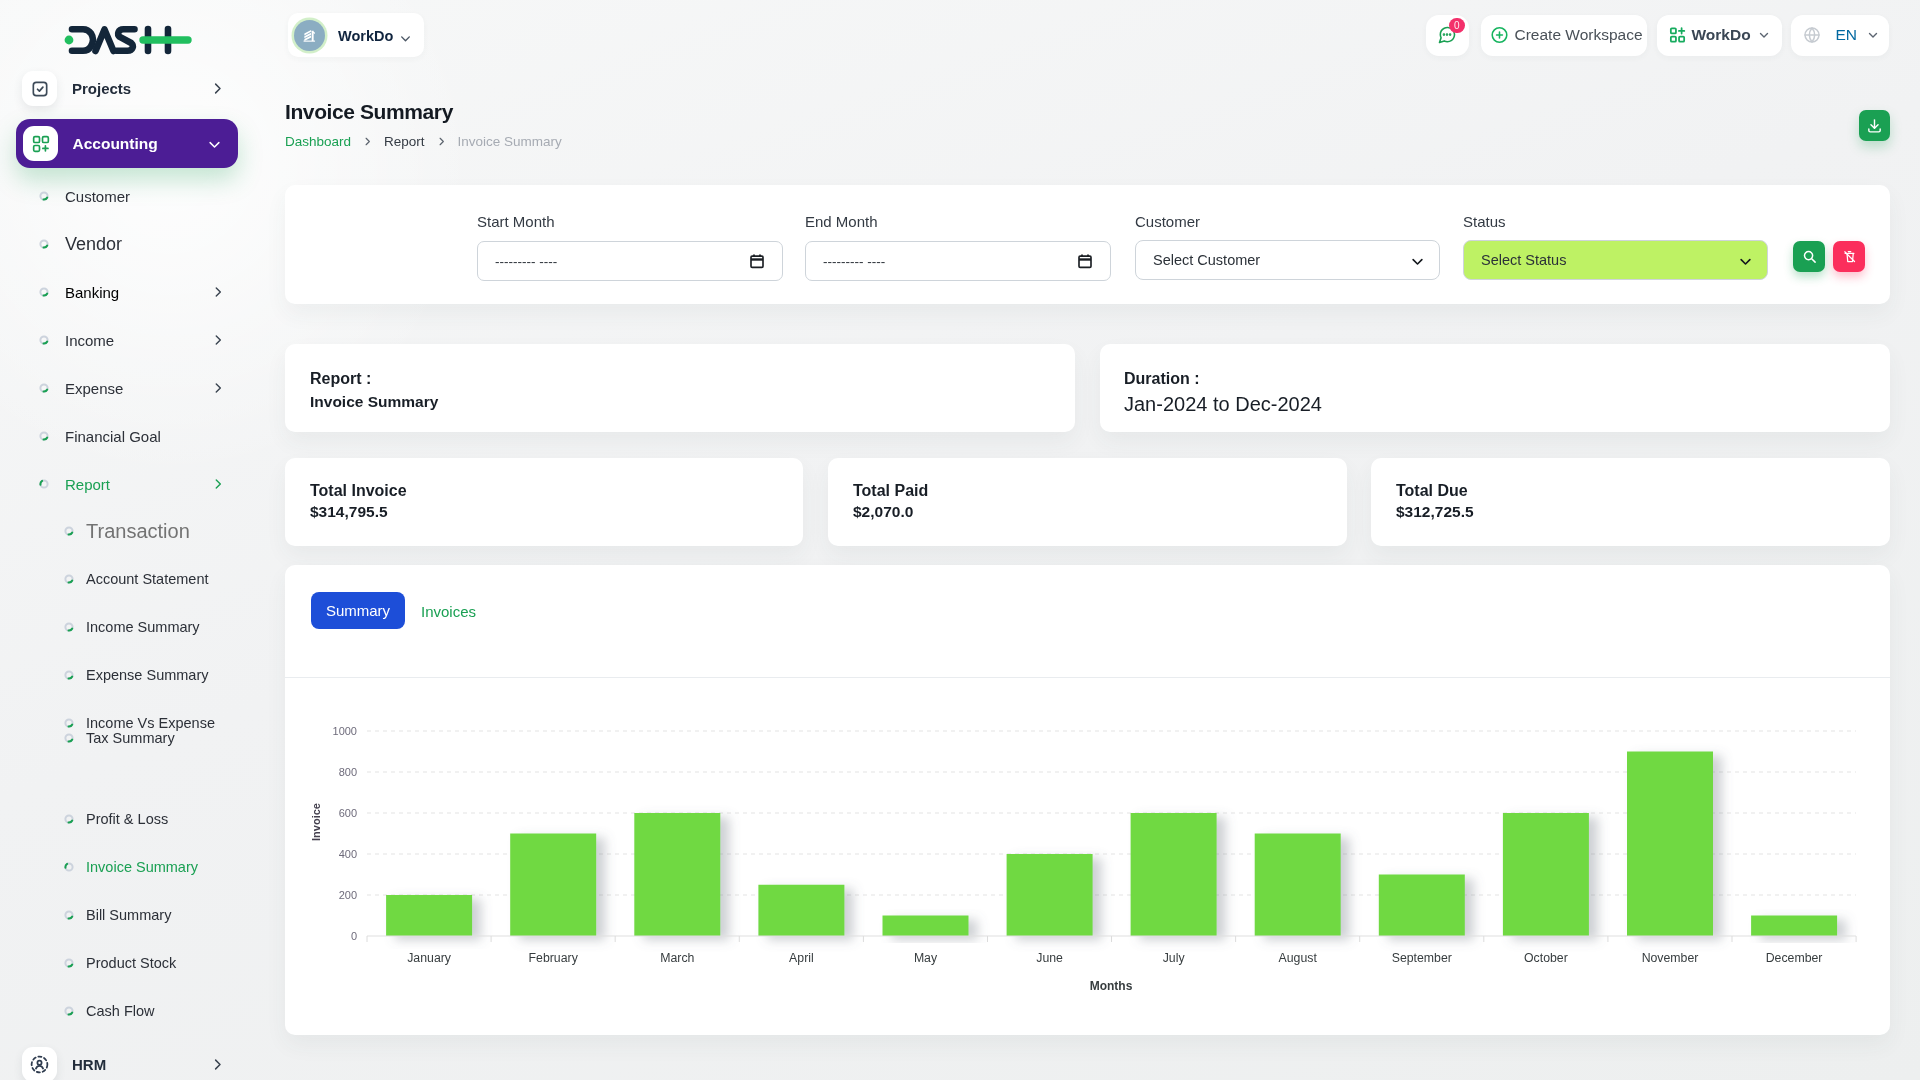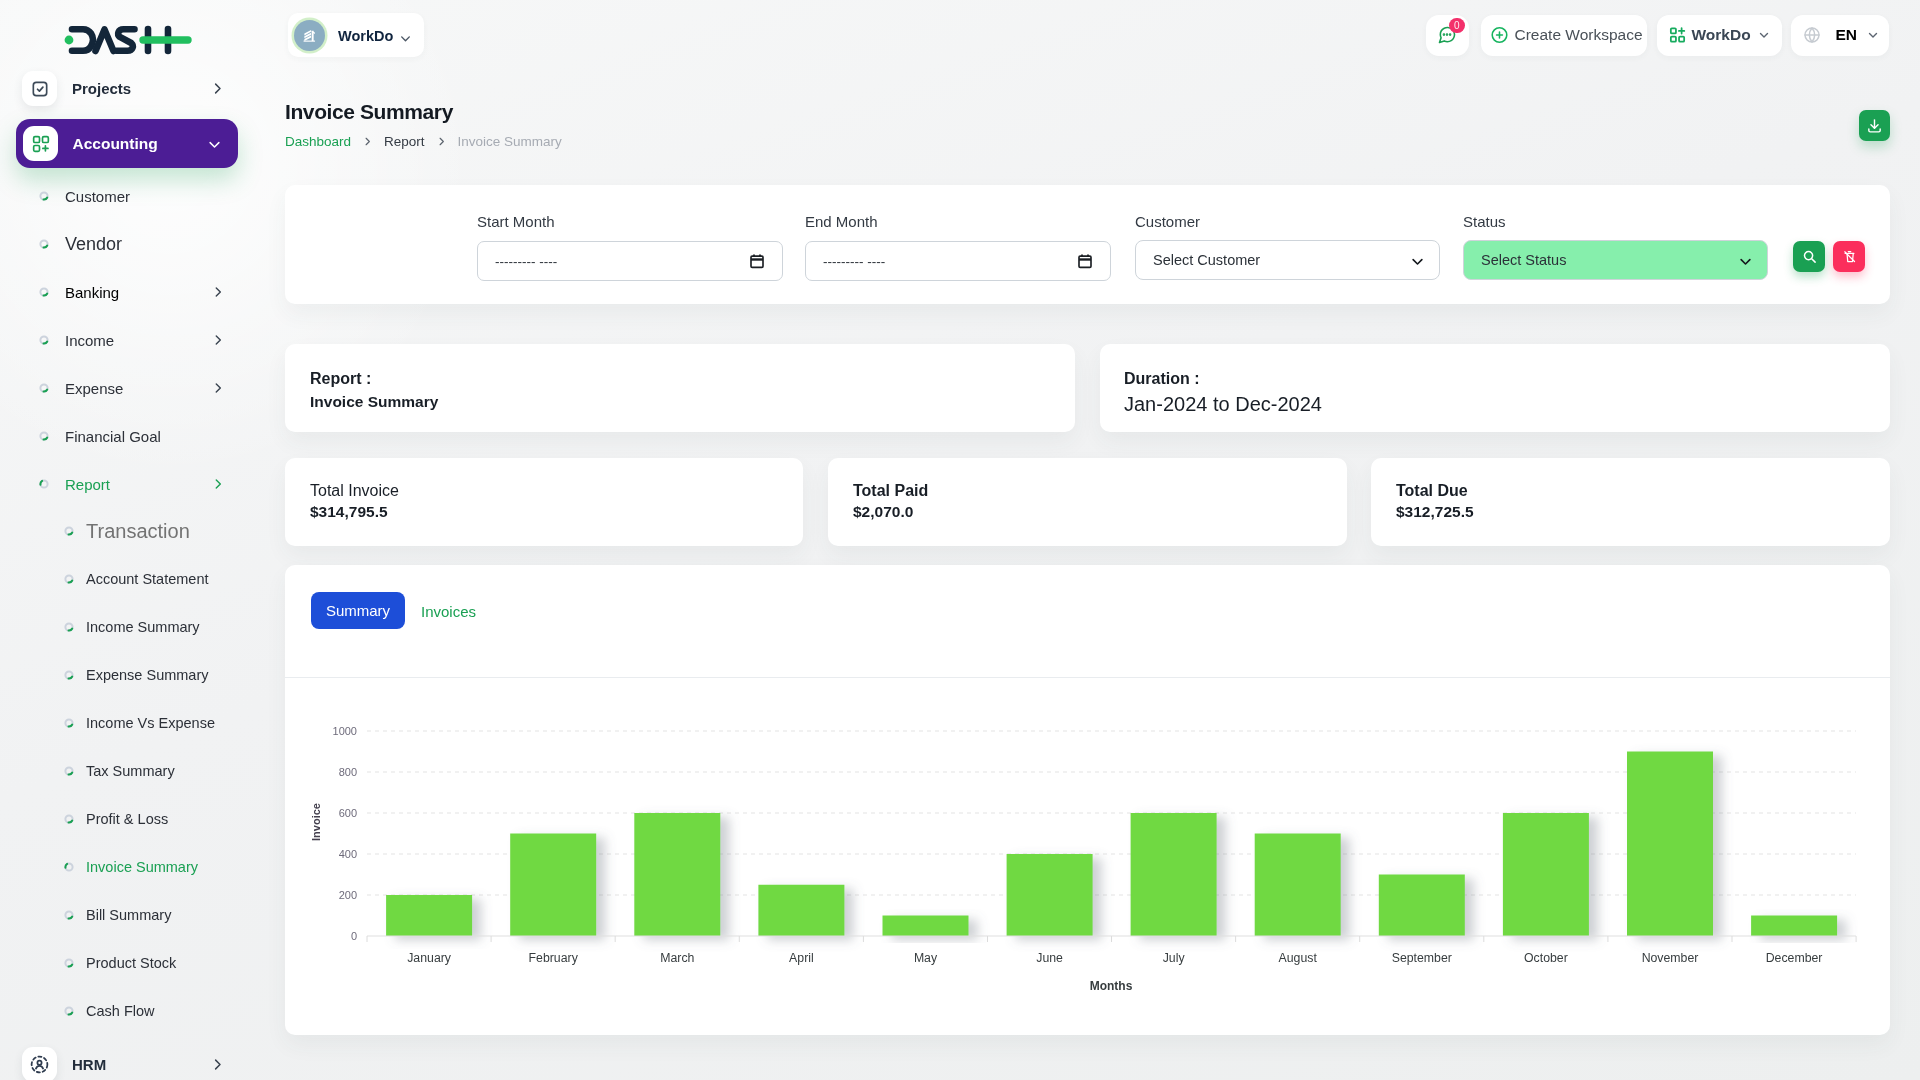--- a/index.html
+++ b/index.html
@@ -149,21 +149,21 @@
     </svg>
 <span style="position:absolute;left:86px;font-size:14.5px;color:#2c3038">Expense Summary</span>
 </div>
 <div class="mrow" style="top:699px">
 <svg width="10" height="10" viewBox="0 0 10 10" style="position:absolute;left:64px;top:50%;transform:translateY(-50%)">
       <circle cx="5" cy="5" r="3.6" fill="none" stroke="#ccd3dd" stroke-width="2"></circle>
       <circle cx="5" cy="5" r="3.6" fill="none" stroke="#1aa053" stroke-width="2" stroke-linecap="round" stroke-dasharray="4.4 18.2" stroke-dashoffset="-1.6"></circle>
     </svg>
 <span style="position:absolute;left:86px;font-size:14.5px;color:#2c3038">Income Vs Expense</span>
 </div>
-<div class="mrow" style="top:747px">
+<div class="mrow" style="top:714px">
 <svg width="10" height="10" viewBox="0 0 10 10" style="position:absolute;left:64px;top:50%;transform:translateY(-50%)">
       <circle cx="5" cy="5" r="3.6" fill="none" stroke="#ccd3dd" stroke-width="2"></circle>
       <circle cx="5" cy="5" r="3.6" fill="none" stroke="#1aa053" stroke-width="2" stroke-linecap="round" stroke-dasharray="4.4 18.2" stroke-dashoffset="-1.6"></circle>
     </svg>
 <span style="position:absolute;left:86px;font-size:14.5px;color:#2c3038">Tax Summary</span>
 </div>
 <div class="mrow" style="top:795px">
 <svg width="10" height="10" viewBox="0 0 10 10" style="position:absolute;left:64px;top:50%;transform:translateY(-50%)">
       <circle cx="5" cy="5" r="3.6" fill="none" stroke="#ccd3dd" stroke-width="2"></circle>
       <circle cx="5" cy="5" r="3.6" fill="none" stroke="#1aa053" stroke-width="2" stroke-linecap="round" stroke-dasharray="4.4 18.2" stroke-dashoffset="-1.6"></circle>
@@ -260,21 +260,21 @@
       <path d="M5 9l7 7 7-7"></path>
     </svg>
 </div>
 
 <div class="pill" style="left:1790.5px;top:14.5px;width:98px;height:41px;border-radius:12px">
   <svg class="abs" style="left:12.5px;top:50%;transform:translateY(-50%)" width="18" height="18" viewBox="0 0 24 24" fill="none" stroke="#c6cbd1" stroke-width="2" stroke-linecap="round">
       <circle cx="12" cy="12" r="9.3"></circle>
       <path d="M2.7 12h18.6"></path>
       <path d="M12 2.7a14 14 0 0 1 0 18.6a14 14 0 0 1 0-18.6z"></path>
     </svg>
-  <span class="abs" style="left:45px;font-size:15.5px;font-weight:700;color:#000000;top:50%;transform:translateY(-50%)">EN</span>
+  <span class="abs" style="left:45px;font-size:15.5px;font-weight:400;color:#0369a1;top:50%;transform:translateY(-50%)">EN</span>
   <svg class="abs" style="left:76px;top:50%;transform:translateY(-50%)" width="12" height="12" viewBox="0 0 24 24" fill="none" stroke="#5b6470" stroke-width="2.8" stroke-linecap="round" stroke-linejoin="round">
       <path d="M5 9l7 7 7-7"></path>
     </svg>
 </div>
 
 <div class="abs" style="left:285px;top:100px;font-size:21px;font-weight:700;letter-spacing:-0.4px;color:#141a22">Invoice Summary</div>
 <div class="abs flex" style="left:285px;top:133px;height:16px">
   <span style="font-size:13.5px;color:#1aa053">Dashboard</span>
   <svg style="margin:0 11px" width="11" height="11" viewBox="0 0 24 24" fill="none" stroke="#5c646e" stroke-width="2.6" stroke-linecap="round" stroke-linejoin="round">
       <path d="M9 5l7 7-7 7"></path>
@@ -315,21 +315,21 @@
       <path d="M4 10h16" stroke-width="3.2"></path>
       <path d="M8 5.5V3.2M16 5.5V3.2" stroke-width="2.4"></path>
     </svg>
 </div>
 <div class="abs" style="left:1135px;top:240px;width:305px;height:40px;border:1px solid #ced4da;border-radius:8px;background:#fff">
   <span class="abs" style="left:17px;top:50%;transform:translateY(-50%);font-size:14.5px;color:#2b3138">Select Customer</span>
   <svg class="abs" style="right:14px;top:13px" width="15" height="15" viewBox="0 0 24 24" fill="none" stroke="#14181d" stroke-width="2.6" stroke-linecap="round" stroke-linejoin="round">
       <path d="M5 9l7 7 7-7"></path>
     </svg>
 </div>
-<div class="abs" style="left:1463px;top:240px;width:305px;height:40px;border:1px solid #ced4da;border-radius:8px;background:#86efac">
+<div class="abs" style="left:1463px;top:240px;width:305px;height:40px;border:1px solid #ced4da;border-radius:8px;background:#bef264">
   <span class="abs" style="left:17px;top:50%;transform:translateY(-50%);font-size:14.5px;color:#2b3138">Select Status</span>
   <svg class="abs" style="right:14px;top:13px" width="15" height="15" viewBox="0 0 24 24" fill="none" stroke="#14181d" stroke-width="2.6" stroke-linecap="round" stroke-linejoin="round">
       <path d="M5 9l7 7 7-7"></path>
     </svg>
 </div>
 
 <div class="abs" style="left:1793px;top:241px;width:32px;height:31px;border-radius:7px;background:#1aa053;box-shadow:0 5px 10px rgba(26,160,83,.3);display:flex;align-items:center;justify-content:center">
   <svg width="15" height="15" viewBox="0 0 24 24" fill="none" stroke="#fff" stroke-width="2.4" stroke-linecap="round">
       <circle cx="10.5" cy="10.5" r="6.5"></circle>
       <path d="M15.5 15.5L21 21"></path>
@@ -344,21 +344,21 @@
 
 <div class="card" style="left:285px;top:344px;width:790px;height:88px"></div>
 <div class="abs" style="left:310px;top:370px;font-size:16px;font-weight:700;color:#181e26">Report :</div>
 <div class="abs" style="left:310px;top:393px;font-size:15.5px;font-weight:700;color:#181e26">Invoice Summary</div>
 
 <div class="card" style="left:1100px;top:344px;width:790px;height:88px"></div>
 <div class="abs" style="left:1124px;top:370px;font-size:16px;font-weight:700;color:#181e26">Duration :</div>
 <div class="abs" style="left:1124px;top:393px;font-size:20px;font-weight:400;color:#181e26">Jan-2024 to Dec-2024</div>
 
 <div class="card" style="left:285px;top:458px;width:518px;height:88px"></div>
-<div class="abs" style="left:310px;top:482px;font-size:16px;font-weight:400;color:#181e26">Total Invoice</div>
+<div class="abs" style="left:310px;top:482px;font-size:16px;font-weight:700;color:#181e26">Total Invoice</div>
 <div class="abs" style="left:310px;top:503px;font-size:15.5px;font-weight:700;color:#181e26">$314,795.5</div>
 
 <div class="card" style="left:828px;top:458px;width:519px;height:88px"></div>
 <div class="abs" style="left:853px;top:482px;font-size:16px;font-weight:700;color:#181e26">Total Paid</div>
 <div class="abs" style="left:853px;top:503px;font-size:15.5px;font-weight:700;color:#181e26">$2,070.0</div>
 
 <div class="card" style="left:1371px;top:458px;width:519px;height:88px"></div>
 <div class="abs" style="left:1396px;top:482px;font-size:16px;font-weight:700;color:#181e26">Total Due</div>
 <div class="abs" style="left:1396px;top:503px;font-size:15.5px;font-weight:700;color:#181e26">$312,725.5</div>
 

